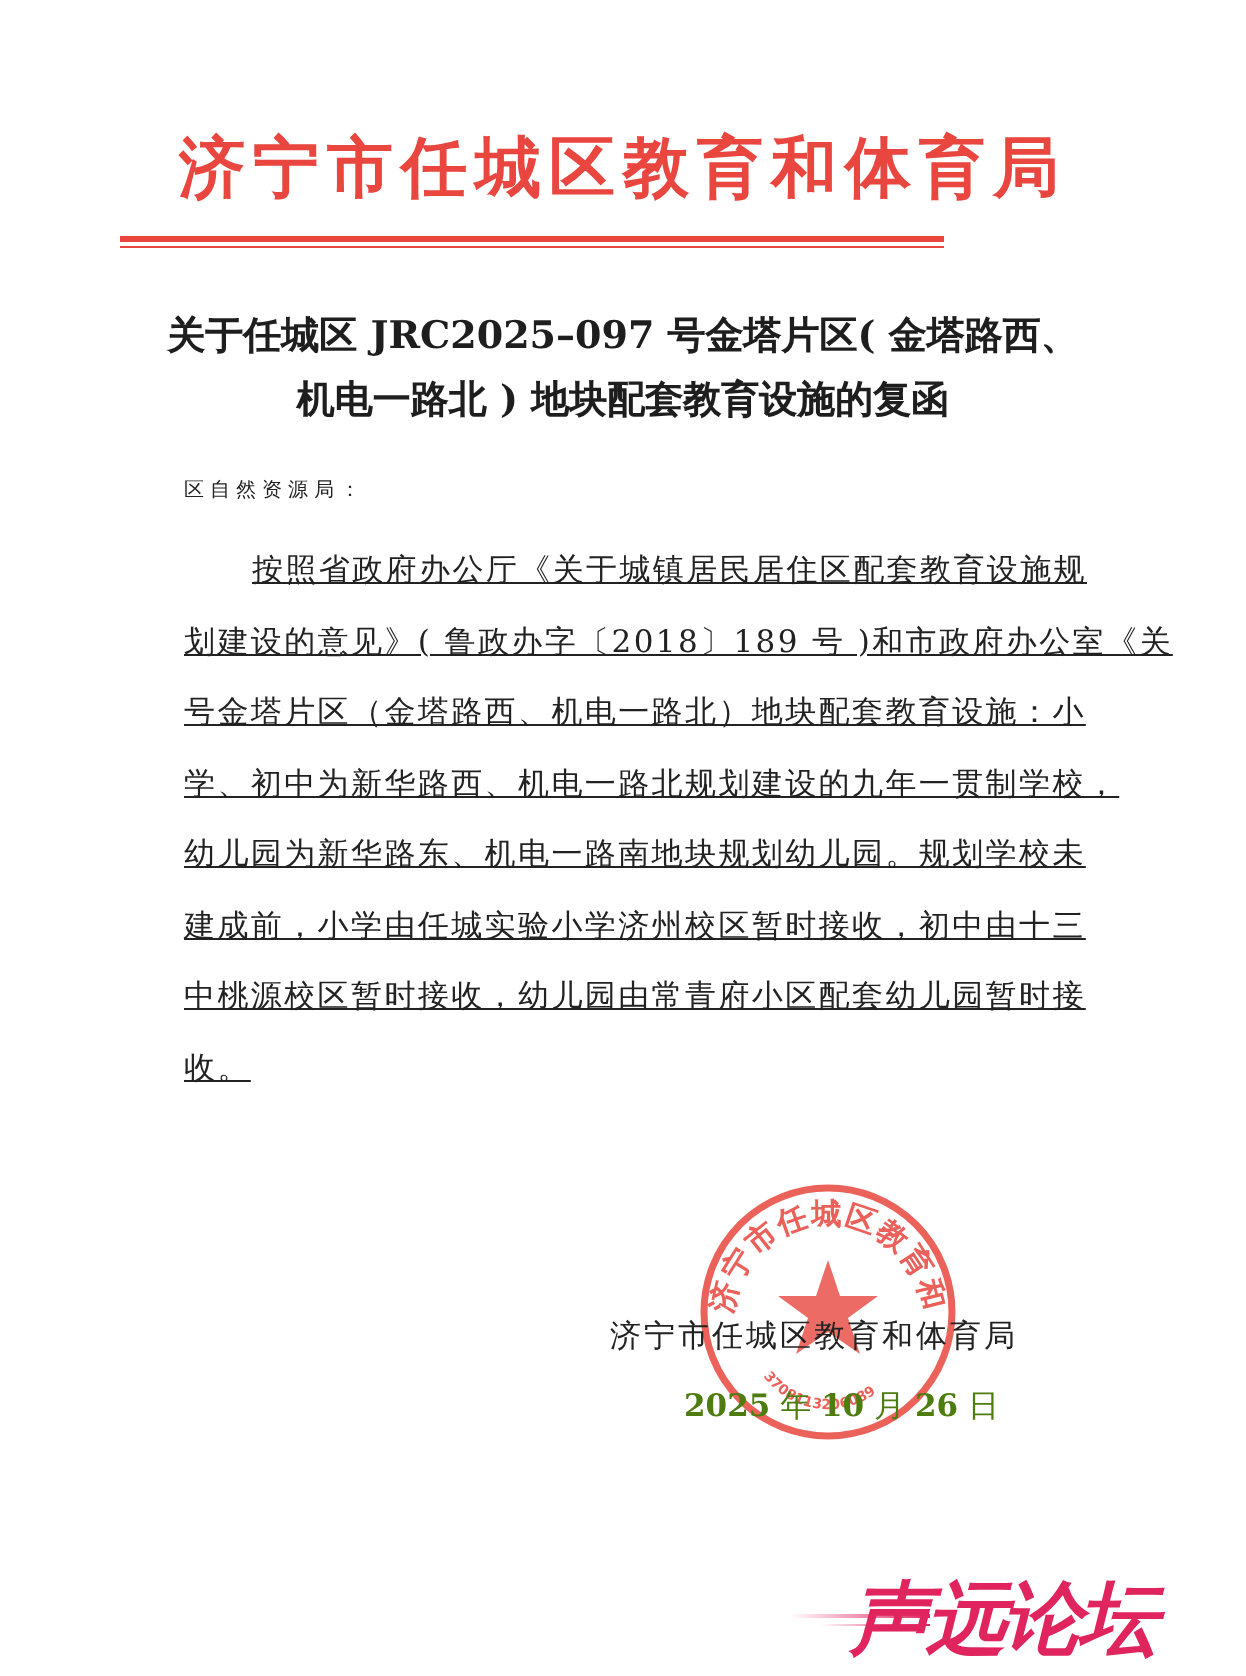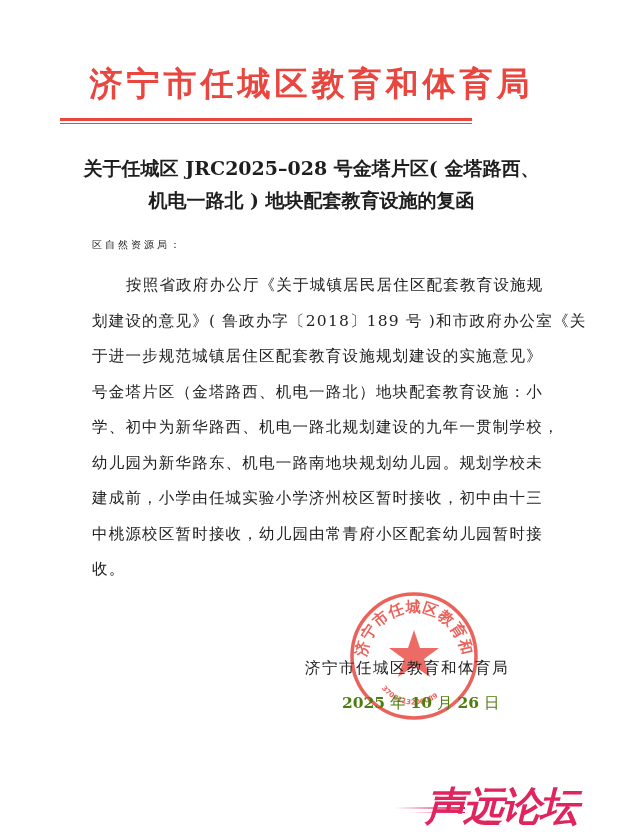--- a/index.html
+++ b/index.html
@@ -10,48 +10,47 @@
      font-size:33px; letter-spacing:4px; line-height:44px; }
   .rule-thick { position:absolute; left:60px; top:118px; width:412px; height:3px; background:#e8463e; }
   .rule-thin { position:absolute; left:60px; top:123px; width:412px; height:1px; background:#e8463e; }
   .title { position:absolute; left:40px; width:543px; text-align:center; font-size:19px;
      font-weight:bold; color:#1e1e1e; line-height:32px; }
   .title.l1 { top:152px; }
   .title.l2 { top:184px; }
   .addressee { position:absolute; left:92px; top:238px; font-size:10px; letter-spacing:3px; color:#222; }
   .body-para { position:absolute; left:92px; top:268px; width:448px; font-size:15.5px;
      line-height:35.5px; color:#222; text-align:justify; letter-spacing:1.2px; }
-  .body-line { display:block; white-space:nowrap; height:35.5px; }
+  .body-line { display:block; white-space:nowrap; height:35.5px;text-decoration:underline; }
   .body-line.indent { padding-left:34px; }
   .sign-org { position:absolute; left:305px; top:658px; font-size:15.5px; letter-spacing:1.5px; color:#222; }
   .sign-date { position:absolute; left:342px; top:693px; font-size:15.5px; color:#4d7c0f; }
   .sign-date b { font-weight:bold; }
   .stamp { position:absolute; left:348px; top:590px; width:132px; height:132px; }
   .watermark { position:absolute; left:425px; top:785px; width:195px; height:50px; }
-  .wm-text { position:absolute; left:0; top:0; font-family:Liberation Mono, monospace;
+  .wm-text { position:absolute; left:0; top:0; font-family:Liberation Sans, sans-serif;
      font-weight:bold; font-style:italic; font-size:40px; color:#e0245e; letter-spacing:-2px; line-height:50px; }
   .wm-streak { position:absolute; left:-30px; top:22px; width:70px; height:2px; background:linear-gradient(90deg, rgba(224,36,94,0), #e0245e); }
   .wm-streak.s2 { top:27px; left:-15px; width:55px; height:1px; }
 </style>
 </head>
 <body>
 
 <div class="letterhead">济宁市任城区教育和体育局</div>
 <div class="rule-thick"></div>
 <div class="rule-thin"></div>
 
-<div class="title l1">关于任城区 JRC2025–028 号金塔片区( 金塔路西、</div>
+<div class="title l1">关于任城区 JRC2025–097 号金塔片区( 金塔路西、</div>
 <div class="title l2">机电一路北 ) 地块配套教育设施的复函</div>
 
 <div class="addressee">区自然资源局：</div>
 
 <div class="body-para">
   <span class="body-line indent">按照省政府办公厅《关于城镇居民居住区配套教育设施规</span>
   <span class="body-line">划建设的意见》( 鲁政办字〔2018〕189 号 )和市政府办公室《关</span>
-  <span class="body-line">于进一步规范城镇居住区配套教育设施规划建设的实施意见》</span>
   <span class="body-line">号金塔片区（金塔路西、机电一路北）地块配套教育设施：小</span>
   <span class="body-line">学、初中为新华路西、机电一路北规划建设的九年一贯制学校，</span>
   <span class="body-line">幼儿园为新华路东、机电一路南地块规划幼儿园。规划学校未</span>
   <span class="body-line">建成前，小学由任城实验小学济州校区暂时接收，初中由十三</span>
   <span class="body-line">中桃源校区暂时接收，幼儿园由常青府小区配套幼儿园暂时接</span>
   <span class="body-line">收。</span>
 </div>
 
 <svg class="stamp" viewBox="0 0 132 132" xmlns="http://www.w3.org/2000/svg">
   <defs>

